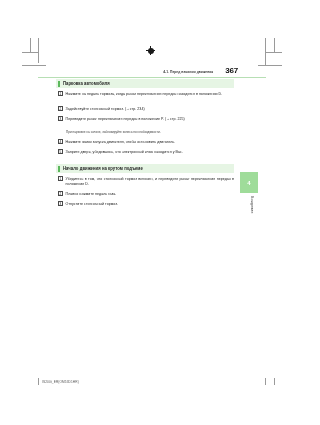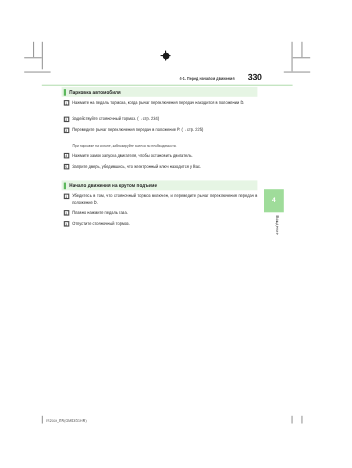--- a/index.html
+++ b/index.html
@@ -160,21 +160,21 @@
   <div class="cropmark" style="left:258px;top:65px;width:24px;height:1px;"></div>
   <div class="cropmark" style="left:265px;top:38px;width:1px;height:27px;"></div>
   <div class="cropmark" style="left:266px;top:52px;width:16px;height:1px;"></div>
   <div class="cropmark" style="left:274px;top:38px;width:1px;height:14px;"></div>
 
   <div class="reg"></div>
   <div class="regdot"></div>
 
   <div class="hdr">
     <div class="hdr-title">4-1. Перед началом движения</div>
-    <div class="hdr-page">330</div>
+    <div class="hdr-page">367</div>
   </div>
   <div class="hdr-rule"></div>
 
   <div class="sec" style="top:79px;">
     <div class="sec-bar"></div>
     <div class="sec-title">Парковка автомобиля</div>
   </div>
 
   <div class="item" style="top:91px;">
     <div class="num">1</div>

